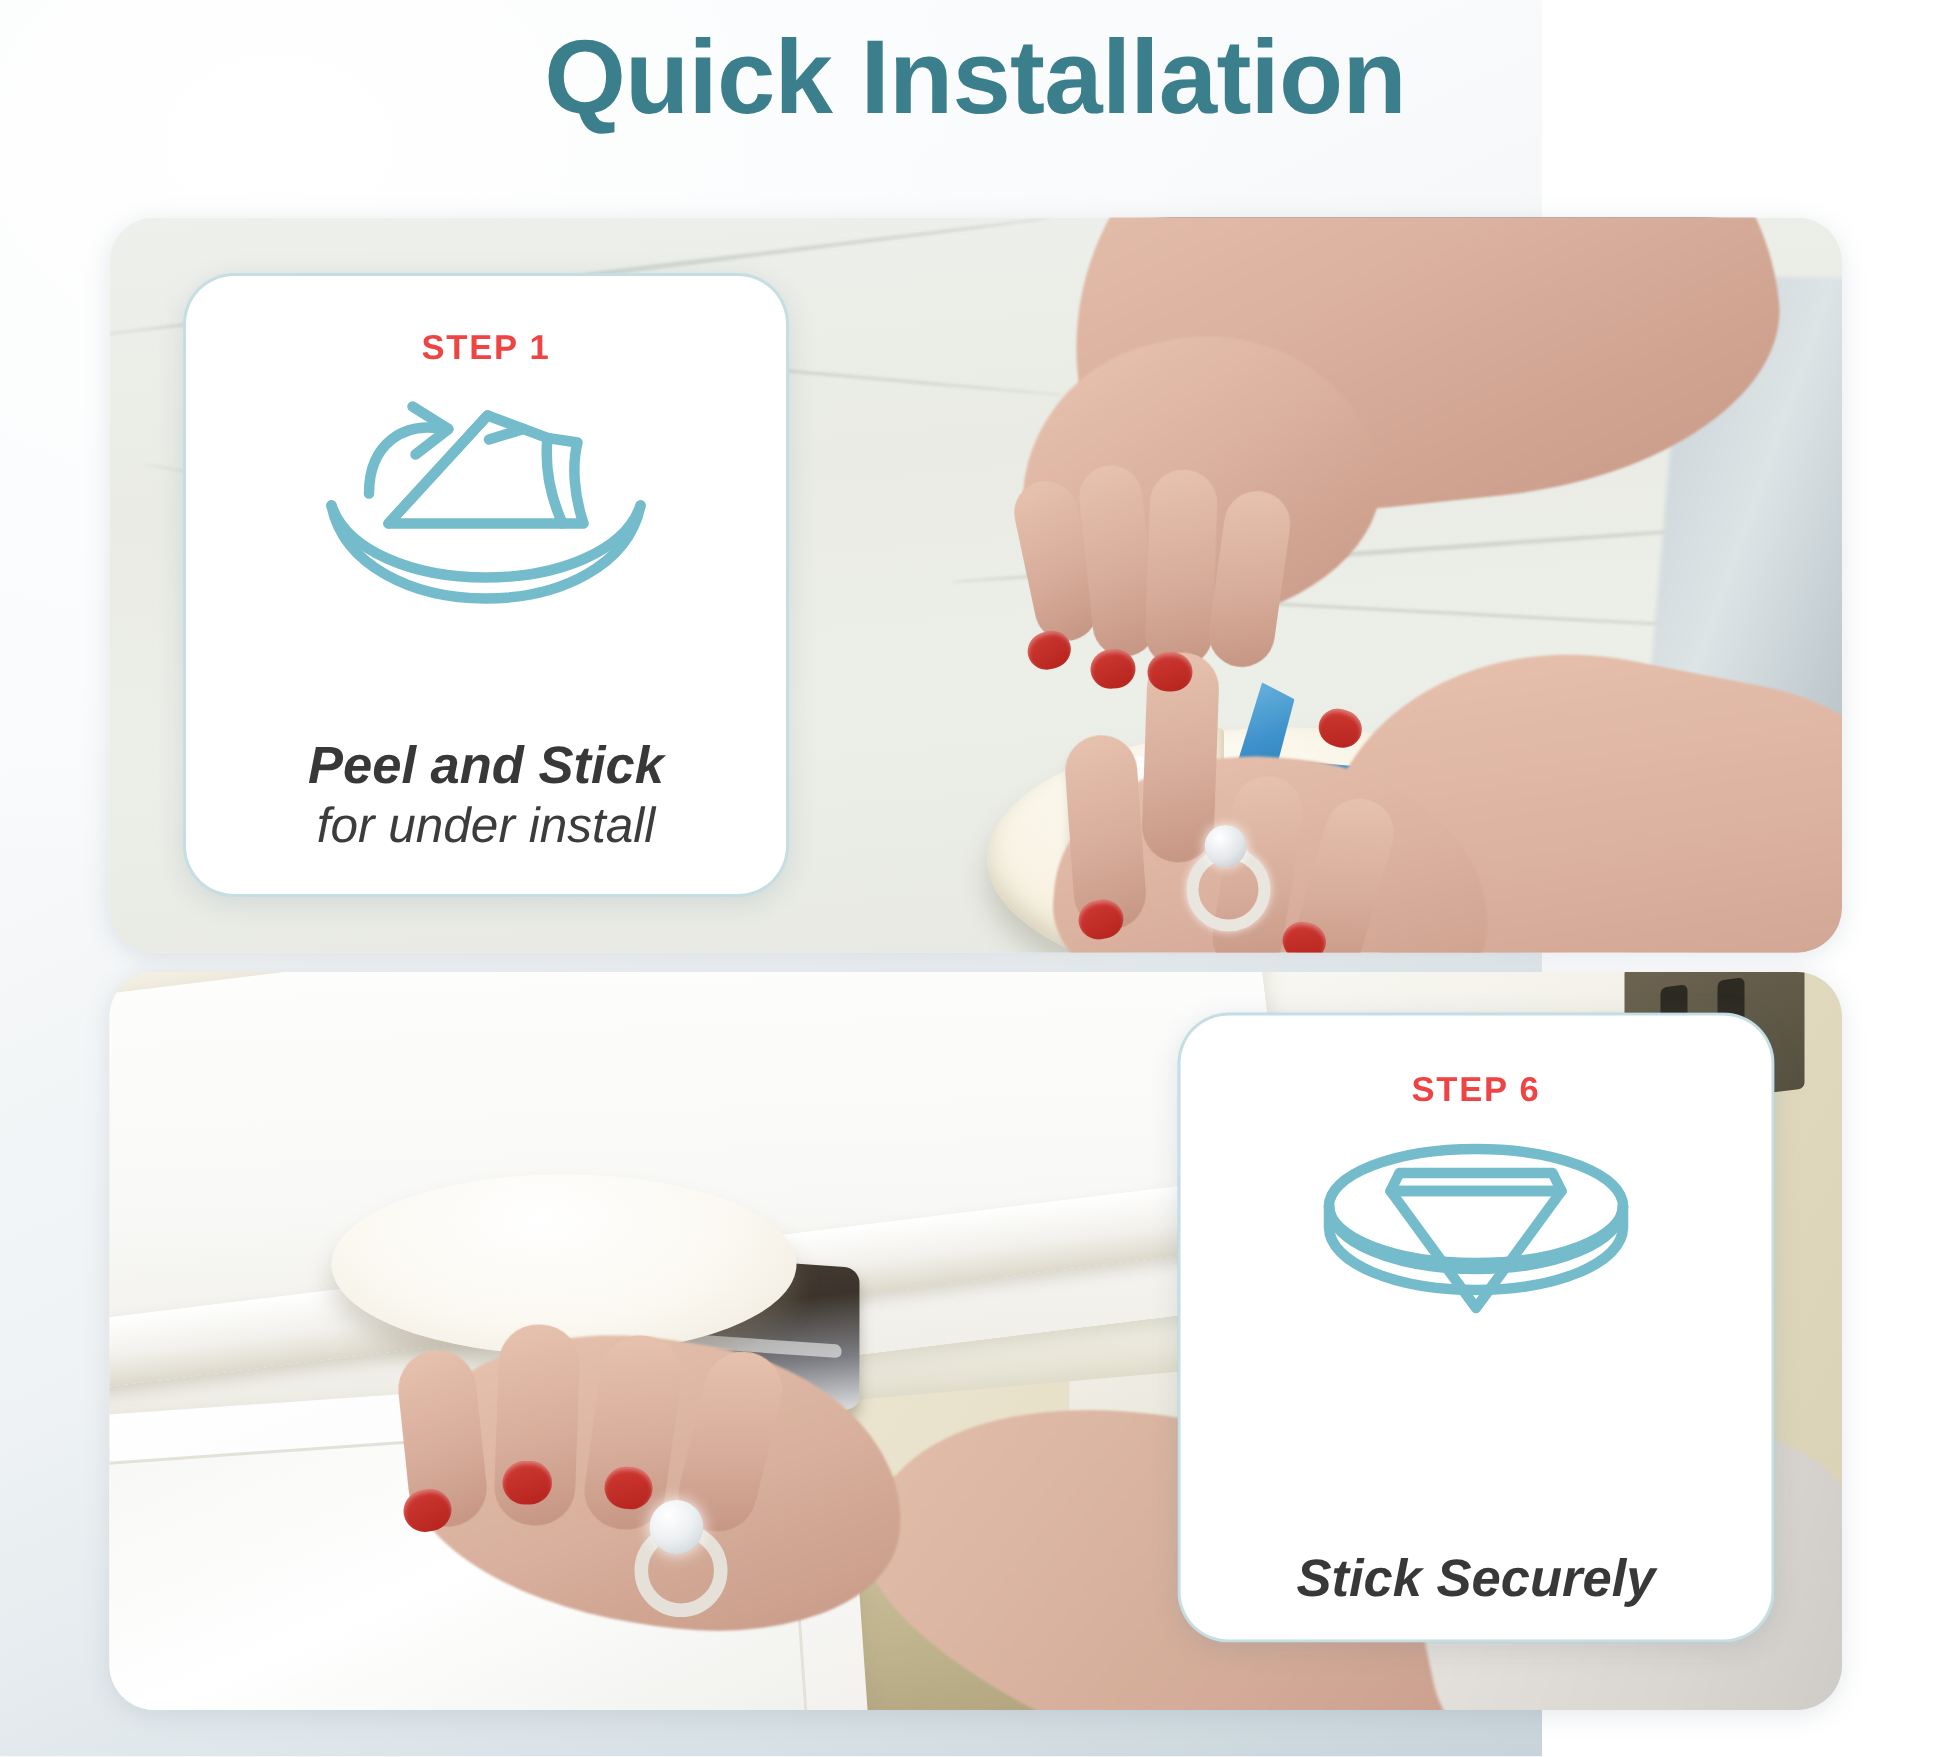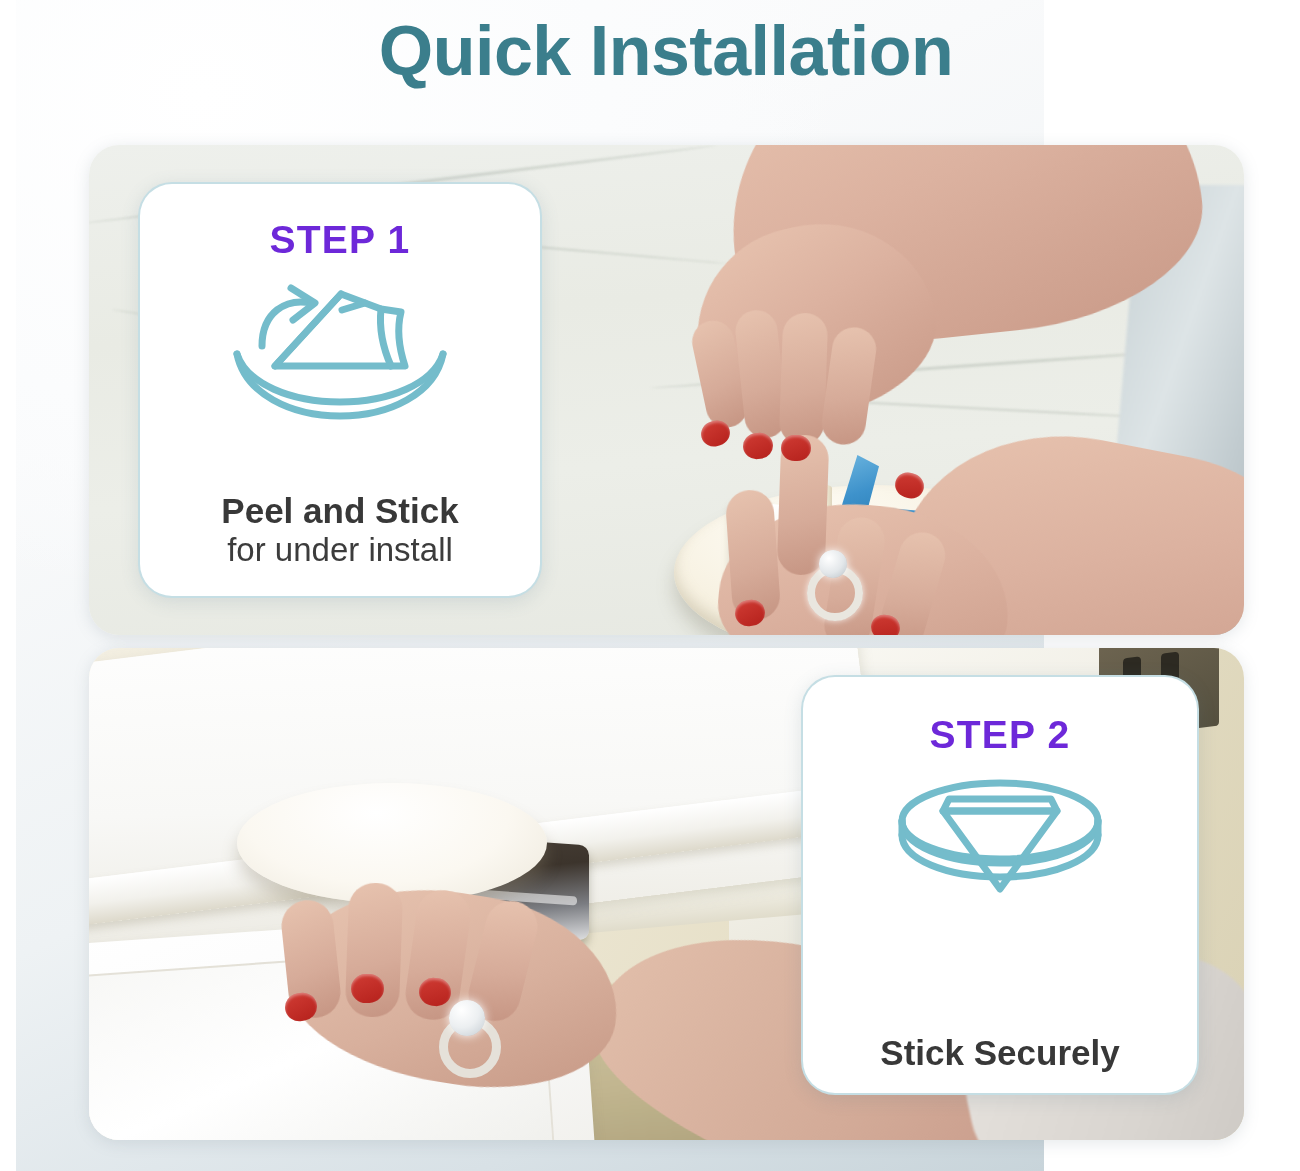--- a/index.html
+++ b/index.html
@@ -9,21 +9,20 @@
     overflow:hidden;
     font-family:"Liberation Sans", sans-serif;
   }
 
   #stage {
     position:relative;
     width:1028px; height:1171px;
     background:
       radial-gradient(ellipse 900px 700px at 18% 8%, #ffffff 0%, #fbfcfd 45%, rgba(255,255,255,0) 72%),
       linear-gradient(155deg, #ffffff 0%, #f9fafb 28%, #eef2f4 58%, #d8e1e6 84%, #c8d4da 100%);
-    margin-left: 16px;
   }
 
   
   .title {
     position:absolute;
     top:12px; left:0; width:1300px;
     text-align:center;
     font-size:70px;
     font-weight:bold;
     letter-spacing:-0.5px;
@@ -319,34 +318,35 @@
     border-radius:34px;
     box-shadow:0 4px 18px rgba(90,120,135,0.16);
     display:flex;
     flex-direction:column;
     align-items:center;
   }
   .card-1 { left:122px; top:182px;  width:404px; height:416px; padding-top:34px; }
   .card-2 { left:785px; top:675px;  width:398px; height:420px; padding-top:36px; }
 
   .step-label {
-    font-size:39px;
+    font-size:23px;
     font-weight:bold;
     letter-spacing:1.2px;
-    color:#6d28d9;
+    color:#ef4444;
   }
 
   .step-icon { margin-top:14px; }
 
   .step-body {
     margin-top:auto;
     margin-bottom:26px;
     text-align:center;
     line-height:1.18;
     padding:0 16px;
+    font-style:italic;
   }
   .step-head {
     font-size:35px;
     font-weight:bold;
     color:#383838;
     white-space:nowrap;
   }
   .step-sub {
     font-size:33px;
     color:#3c3c3c;
@@ -460,21 +460,21 @@
       </svg>
     </div>
 
     <div class="step-body">
       <div class="step-head">Peel and Stick</div>
       <div class="step-sub">for under install</div>
     </div>
   </div>
 
   <div class="step-card card-2">
-    <div class="step-label">STEP 2</div>
+    <div class="step-label">STEP 6</div>
 
     <div class="step-icon">
       <svg width="222" height="134" viewBox="0 0 222 134" fill="none" stroke="#74bccb" stroke-width="7" stroke-linecap="round" stroke-linejoin="round">
 
         <ellipse cx="111" cy="50" rx="98" ry="38"></ellipse>
 
         <path d="M13 50 C13 74, 57 92, 111 92 C165 92, 209 74, 209 50"></path>
         <path d="M13 50 L13 64"></path>
         <path d="M209 50 L209 64"></path>
         <path d="M13 64 C13 88, 57 106, 111 106 C165 106, 209 88, 209 64"></path>

